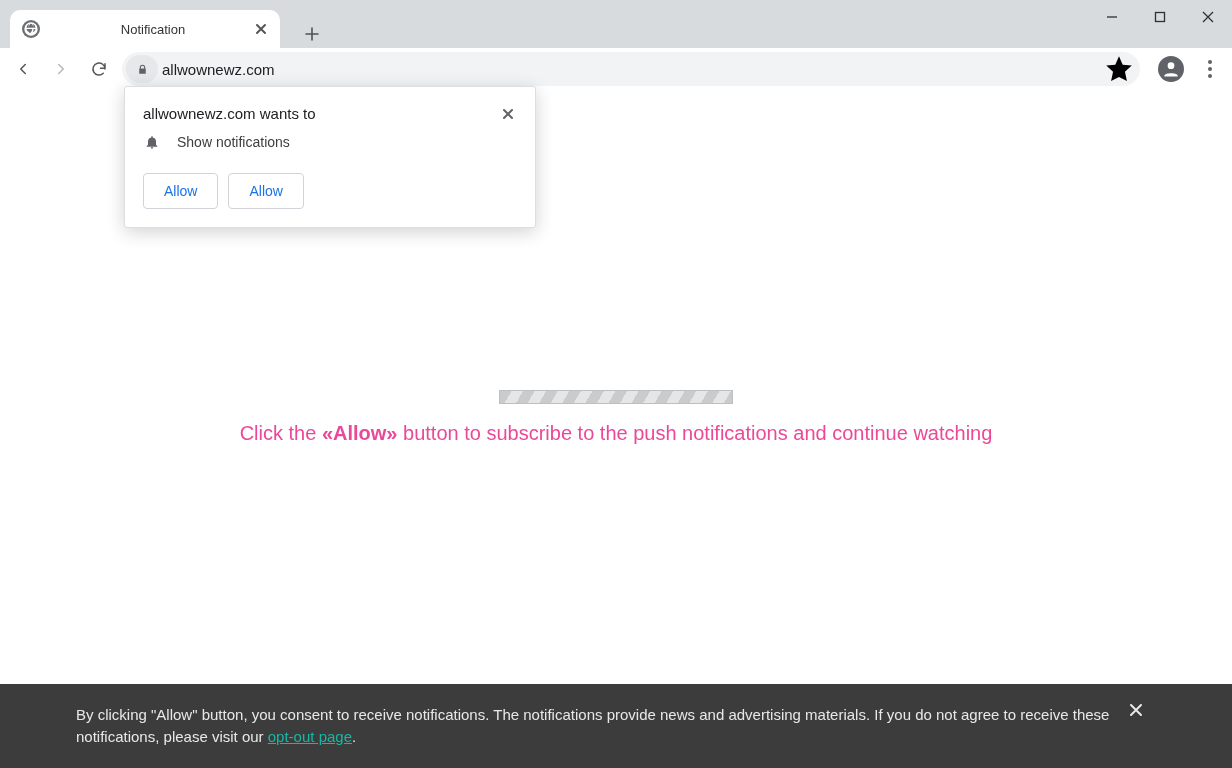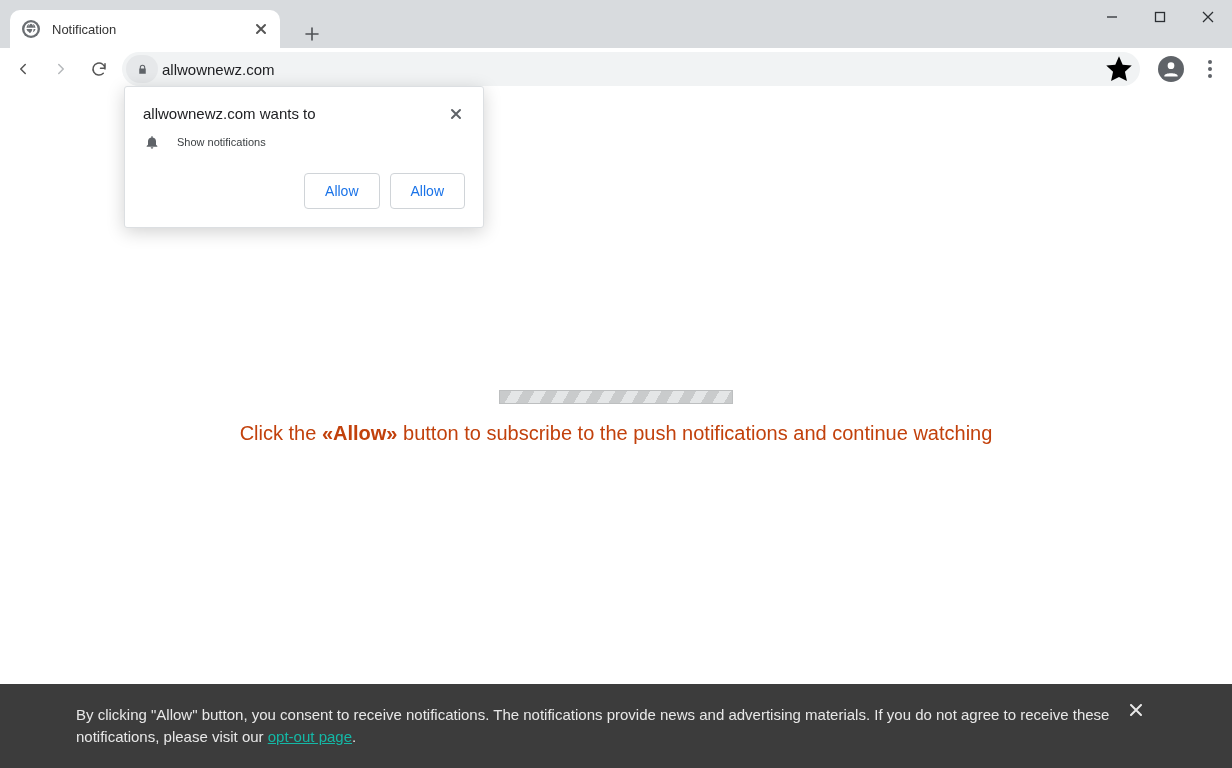--- a/index.html
+++ b/index.html
@@ -1,20 +1,20 @@
 <!DOCTYPE html>
 <html><head>
 <meta charset="utf-8">
 <style>
 * { margin: 0; padding: 0; box-sizing: border-box; font-family: Arial, "Segoe UI", sans-serif; }
 body { width: 1232px; height: 768px; background: #d8dbde; overflow: hidden; position: relative; }
 
 
 .title-bar { height: 48px; background: #d8dbde; display: flex; align-items: flex-start; }
-.tab-strip { display: flex; align-items: flex-end; height: 48px; padding-top: 10px; }
+.tab-strip { display: flex; align-items: flex-end; height: 48px; padding-top: 10px; text-align: center; }
 .tab { background: #fff; border-radius: 10px 10px 0 0; height: 38px; width: 270px; margin-left: 10px;
        display: flex; align-items: center; padding: 0 12px; position: relative; }
 .tab .favicon { width: 18px; height: 18px; border-radius: 50%; background: #6b6f73; margin-right: 12px;
                 display:flex; align-items:center; justify-content:center; }
 .tab .favicon svg { width:16px; height:16px; fill:#fff;}
 .tab .title { font-size: 13px; color: #333; flex: 1; }
 .tab .close { width:14px; height:14px; color:#555; display:flex; align-items:center; justify-content:center; cursor:pointer;}
 .new-tab { width:28px;height:28px; display:flex; align-items:center; justify-content:center; margin-left:18px; margin-top:14px; color:#4f5255; cursor:pointer;}
 .window-controls { margin-left:auto; display:flex; height:34px;}
 .win-btn { width:48px; height:34px; display:flex; align-items:center; justify-content:center; color:#2c2f33; cursor:pointer;}
@@ -33,34 +33,34 @@
 .avatar { width:26px;height:26px;border-radius:50%;background:#5f6368;margin-left:10px;display:flex;align-items:center;justify-content:center;}
 .avatar svg{width:20px;height:20px;fill:#fff;}
 .kebab { width:24px;height:34px;display:flex;align-items:center;justify-content:center;color:#5f6368;margin-left:6px;margin-right:2px;cursor:pointer;}
 .kebab svg{width:4px;height:18px;fill:#5f6368;}
 
 
 .content { position:absolute; top:90px; left:0; right:0; bottom:0; background:#fff; }
 .page-center { position:absolute; top:300px; left:0; right:0; text-align:center; }
 .loader { width:234px; height:14px; margin:0 auto 18px;
   background: repeating-linear-gradient(120deg,#c9cbcc 0 10px,#e4e6e7 10px 20px); border:1px solid #bdbfc0;}
-.instr { font-size:20px; color:#c2410c; }
+.instr { font-size:20px; color:#ec4899; }
 .instr .bold { font-weight:700;}
 
 
-.perm-popup { position:absolute; top:86px; left:124px; width:360px; background:#fff; border:1px solid #dcdfe2; border-radius:3px;
+.perm-popup { position:absolute; top:86px; left:124px; width:412px; background:#fff; border:1px solid #dcdfe2; border-radius:3px;
   box-shadow: 0 4px 18px rgba(0,0,0,0.18); z-index:50; }
 .perm-head { padding:18px 18px 10px 18px; display:flex; }
 .perm-title { font-size:15px; color:#202124; flex:1;}
 .perm-close { width:18px;height:18px; color:#5f6368; cursor:pointer; display:flex;align-items:center;justify-content:center;}
 .perm-body { padding: 0 18px 6px 18px; display:flex; align-items:center; }
 .bell { width:18px;height:18px; margin-right:16px; display:flex;align-items:center;justify-content:center;}
 .bell svg{width:16px;height:16px;fill:#5f6368;}
-.perm-text { font-size:11px; color:#3c4043;}
-.perm-actions { padding: 16px 18px 18px; display:flex; justify-content:flex-end; gap:10px;}
+.perm-text { font-size:14px; color:#3c4043;}
+.perm-actions { padding: 16px 18px 18px; display:flex; gap:10px;}
 .perm-btn { height:36px; padding:0 20px; border:1px solid #d0d4d8; background:#fff; border-radius:4px; font-size:14px; color:#1a73e8; cursor:pointer; display:flex;align-items:center; }
 
 
 .bottom-bar { position:absolute; left:0; right:0; bottom:0; height:84px; background:#3c3c3c; color:#e5e5e5; display:flex; align-items:center; padding: 0 76px 0 76px;}
 .consent-text { font-size:15px; line-height:1.45; flex:1; color:#e8e8e8;}
 .consent-text a{ color:#14b8a6; text-decoration:underline; cursor:pointer;}
 .bottom-close { position:absolute; right:86px; top:16px; width:20px;height:20px; color:#e8e8e8; cursor:pointer; display:flex;align-items:center;justify-content:center;}
 
 .x-line svg{width:12px;height:12px;stroke:currentColor;stroke-width:2;stroke-linecap:round;}
 </style>

